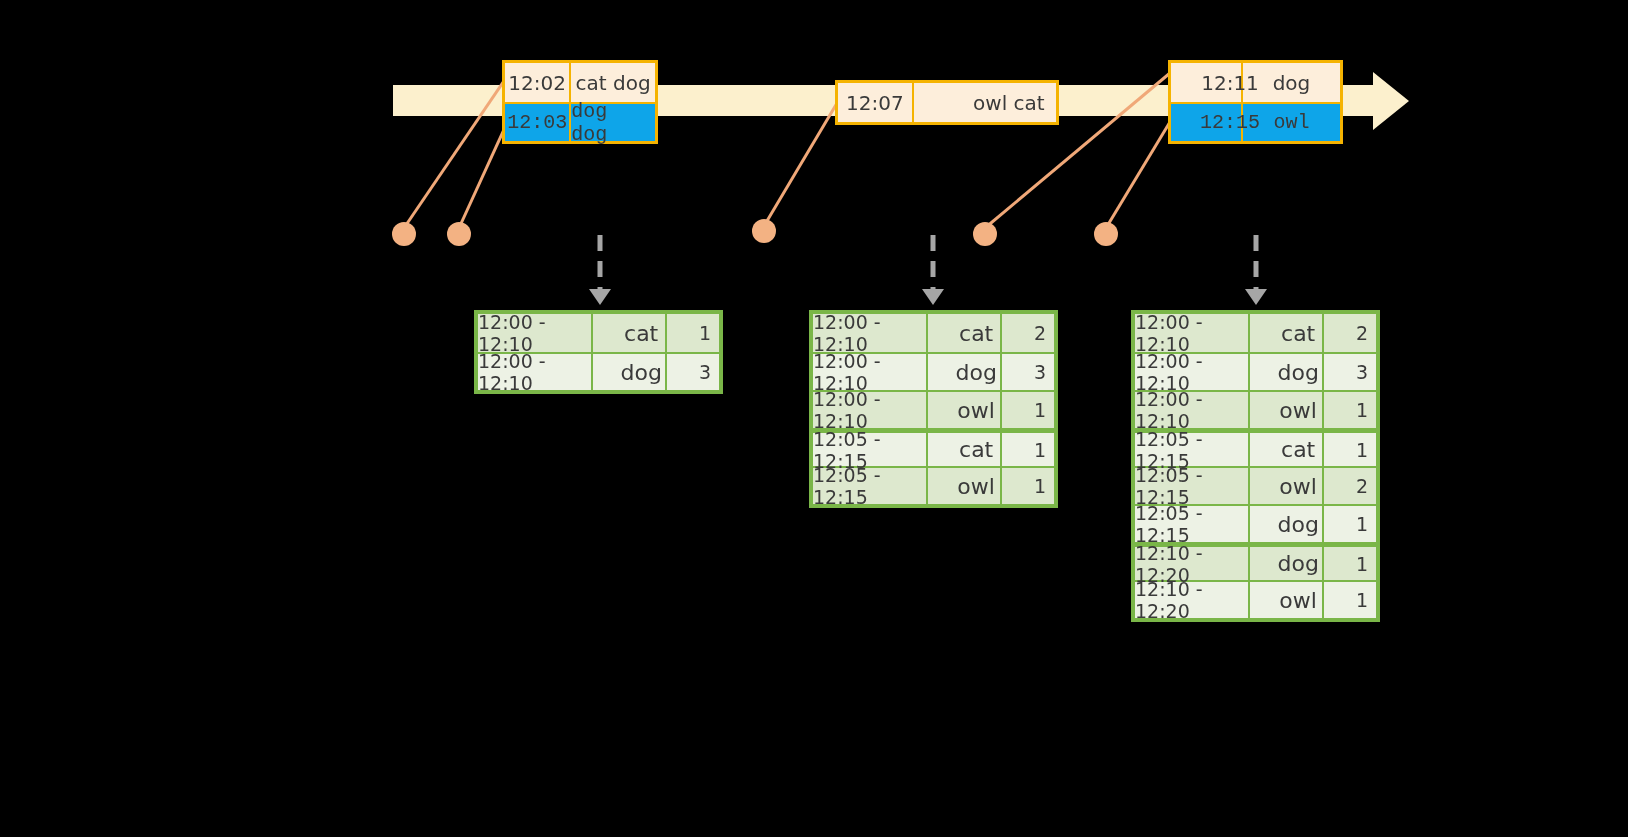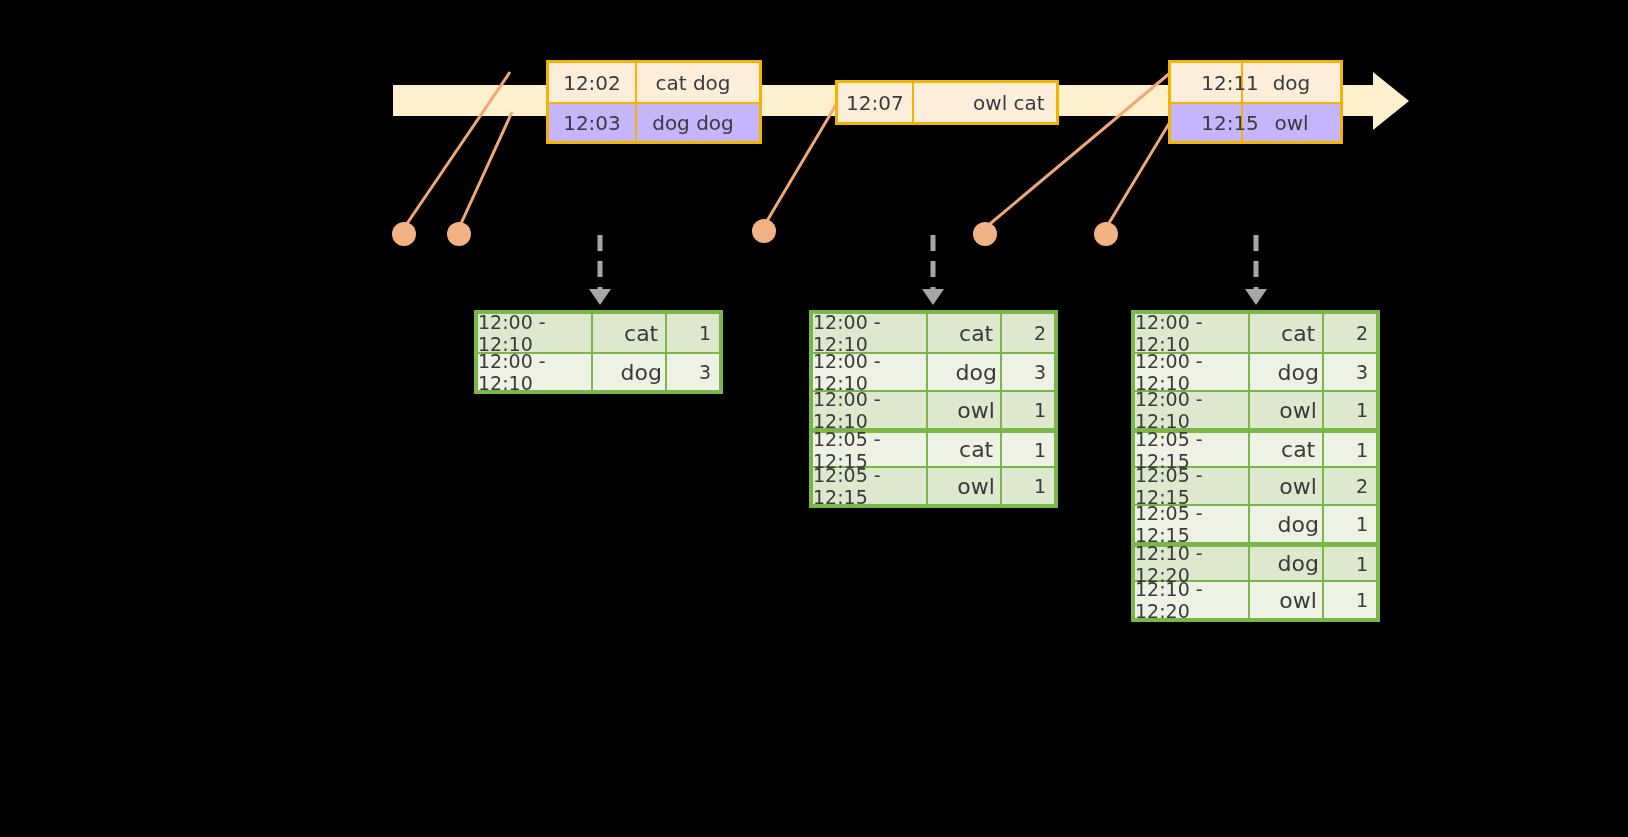--- a/index.html
+++ b/index.html
@@ -56,42 +56,42 @@
     background: #fdeedb;
   }
   .event-row {
     display: flex;
     height: 39px;
     box-sizing: border-box;
   }
   .event-row + .event-row {
     border-top: 2px solid #f5b301;
   }
-  .event-row.alt { background: #c4b5fd; }
+  .event-row.alt { background: #0ea5e9; font-family: Liberation Mono, monospace; }
   .ev-time {
     width: 88px;
     display: flex;
     align-items: center;
     justify-content: center;
     font-size: 20px;
     color: #3a3a3a;
     border-right: 2px solid #f5b301;
     box-sizing: border-box;
   }
   .ev-words {
     width: 112px;
     display: flex;
     align-items: center;
     justify-content: center;
     font-size: 20px;
     color: #3a3a3a;
     box-sizing: border-box;
   }
 
-  #event-box-1 { left: 502px; top: 60px; width: 216px; margin-left: 44px; }
+  #event-box-1 { left: 502px; top: 60px; width: 156px; }
   #event-box-2 { left: 835px; top: 80px; width: 224px; }
   #event-box-2 .ev-words { width: 110px; margin-left: 48px; }
   #event-box-3 { left: 1168px; top: 60px; width: 175px; }
   #event-box-3 .ev-time { width: 72px; padding-left: 48px; }
   #event-box-3 .ev-words { width: 97px; }
 
   
   .event-dot {
     position: absolute;
     width: 24px;

